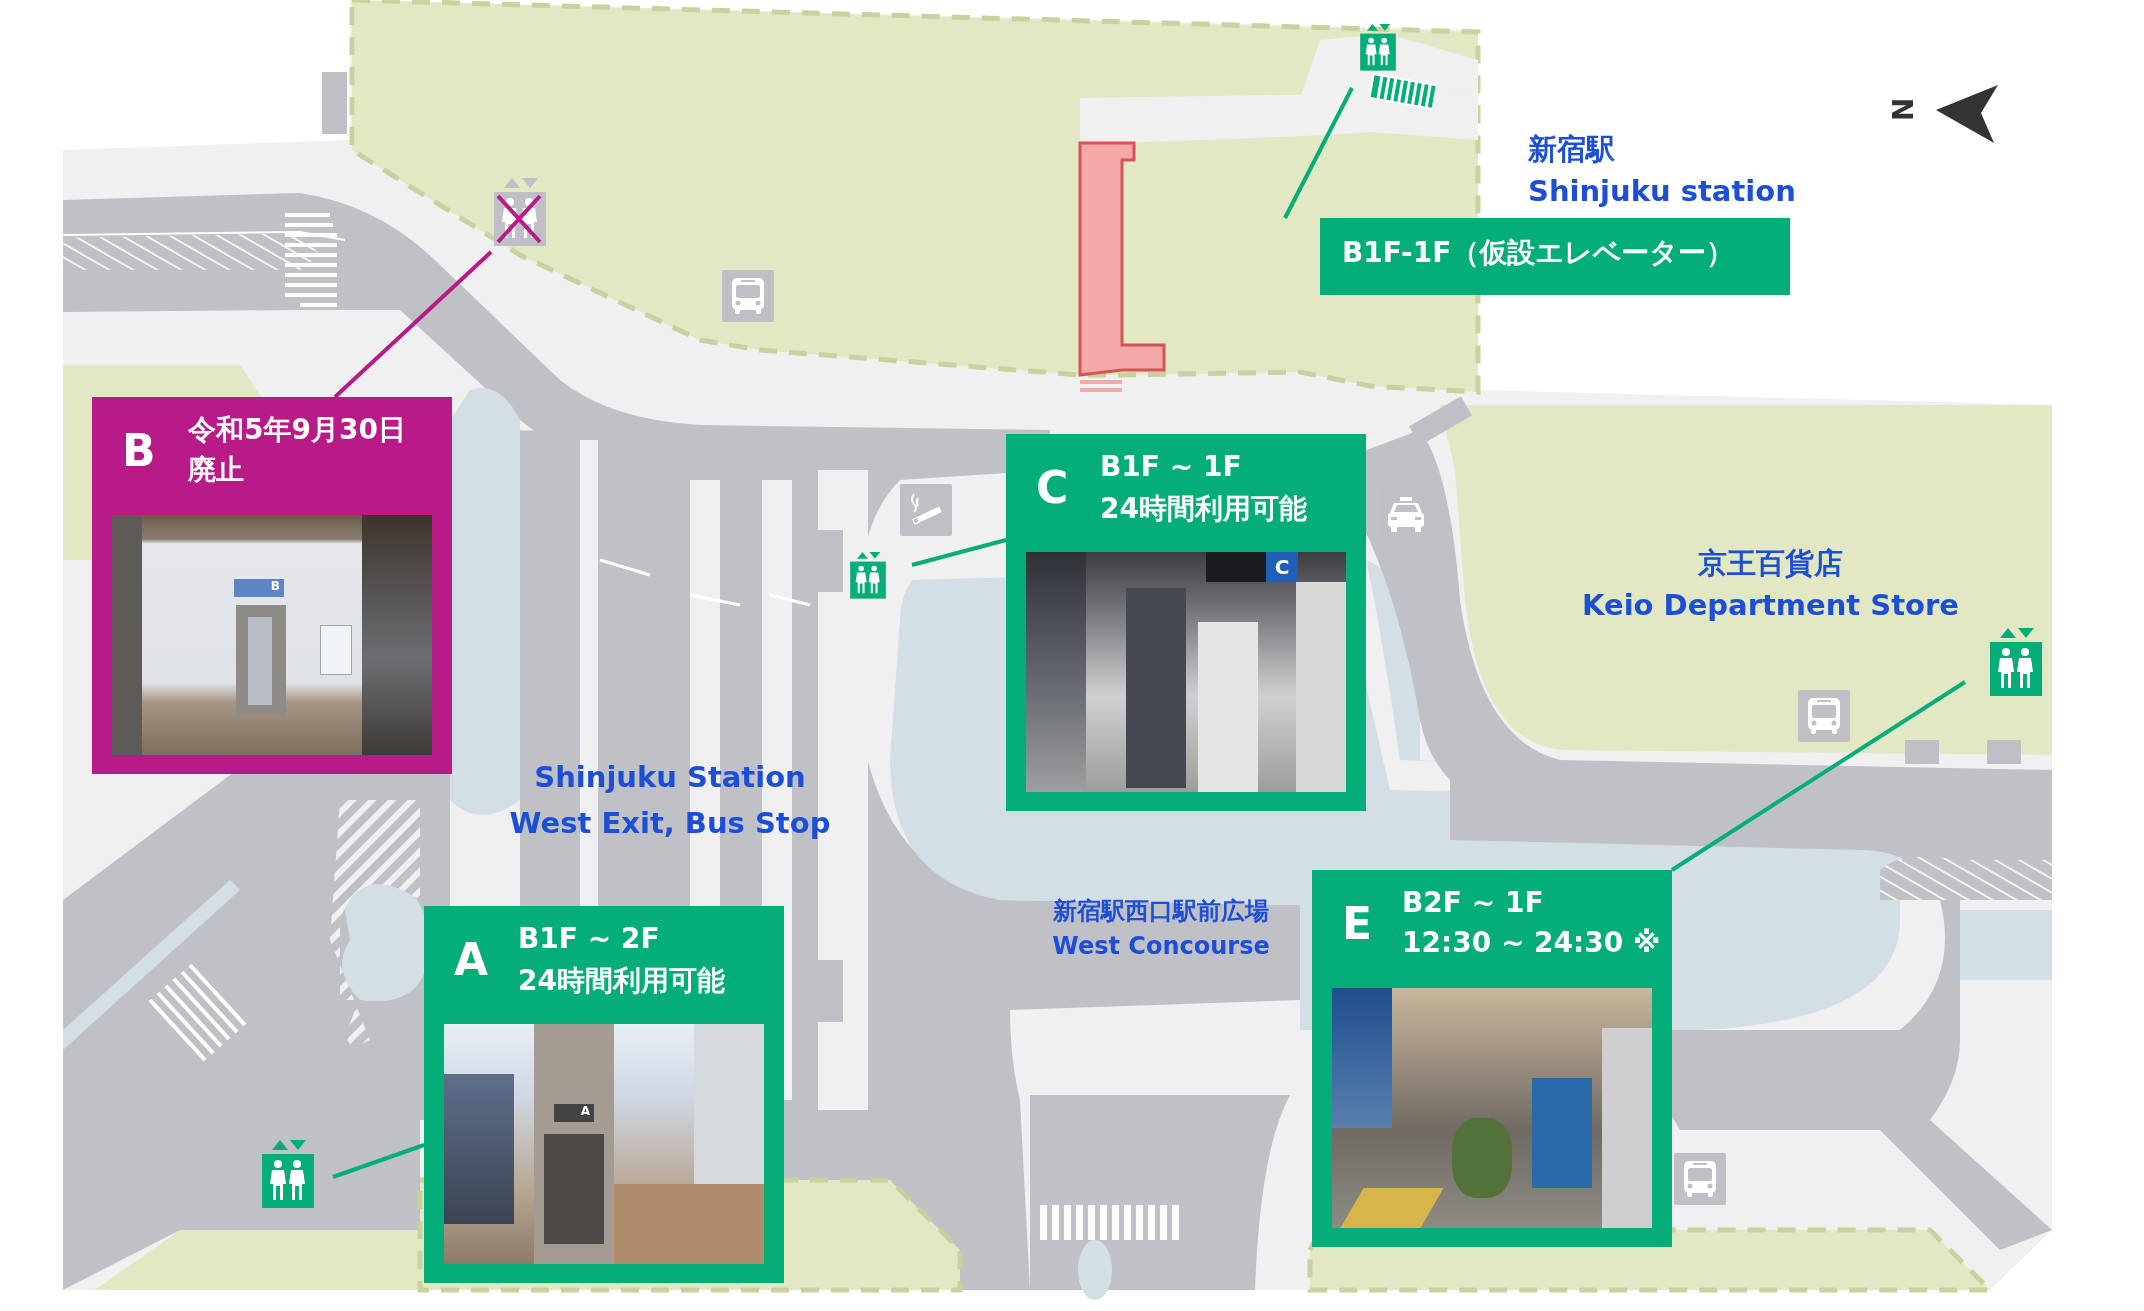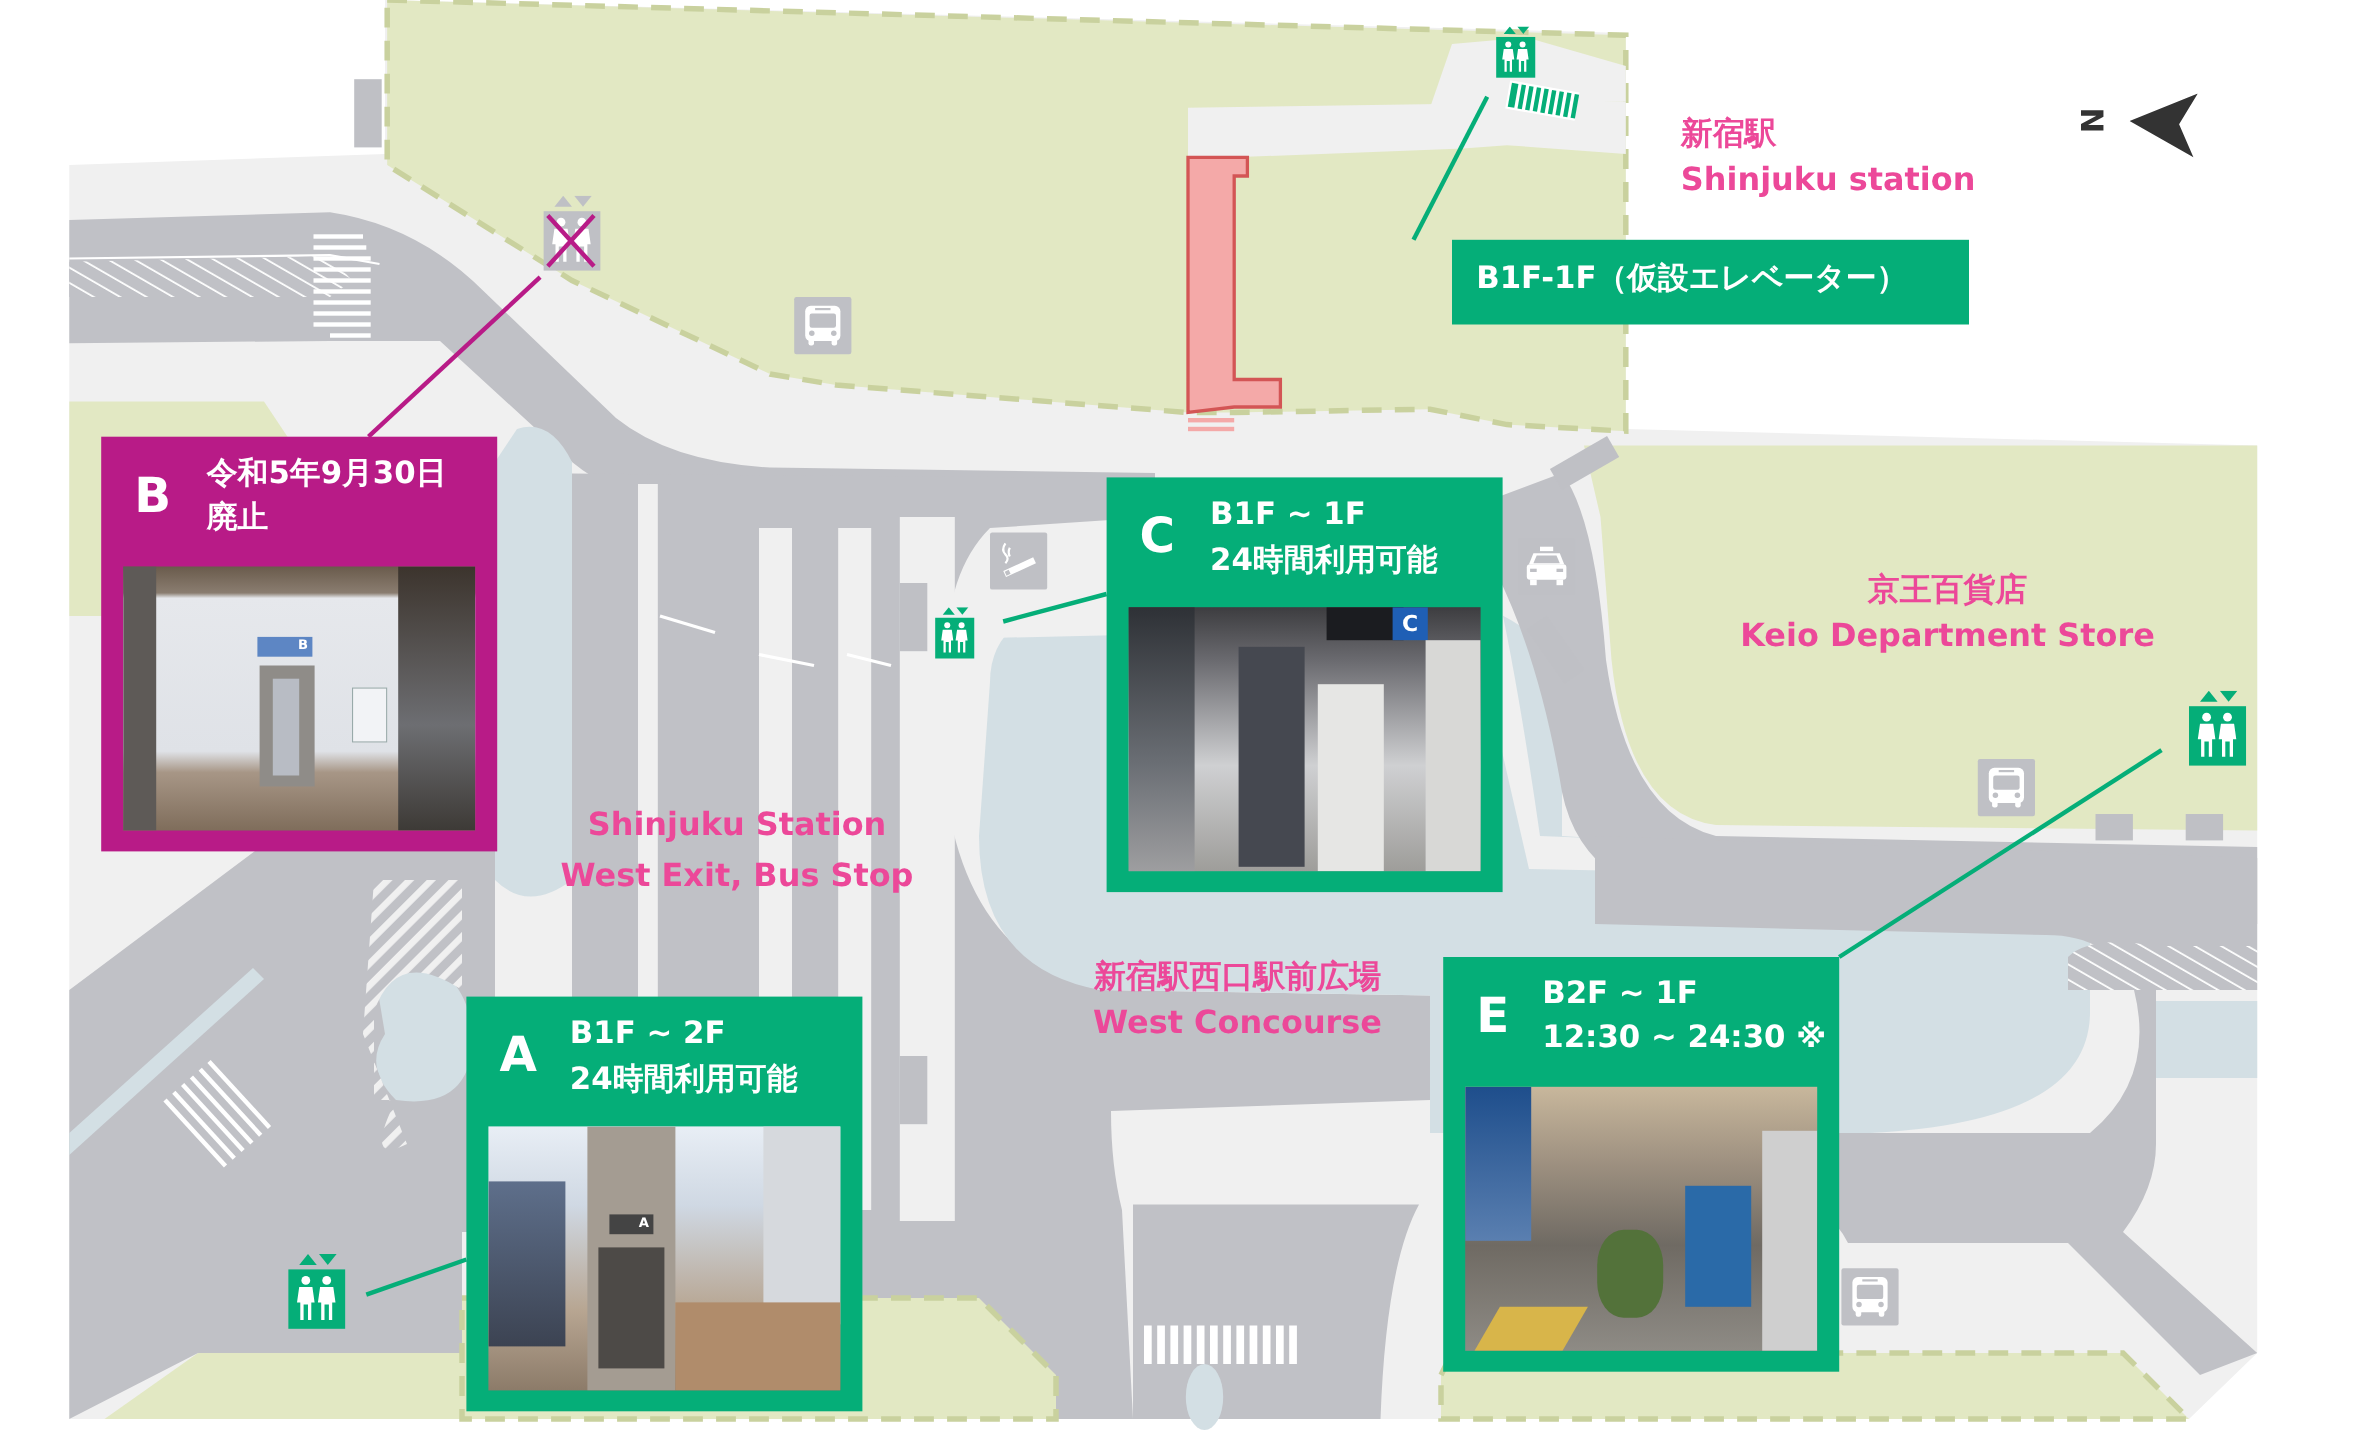--- a/index.html
+++ b/index.html
@@ -1,19 +1,19 @@
 <!DOCTYPE html>
 <html><head>
 <meta charset="utf-8">
 <style>
   html, body { margin:0; padding:0; background:#ffffff; }
   body { width:2144px; height:1311px; position:relative; overflow:hidden; font-family:"DejaVu Sans","Liberation Sans",sans-serif; }
   .abs { position:absolute; }
   .map-svg { position:absolute; left:0; top:0; }
-  .label-dark { color:#ec4899; font-weight:bold; text-align:center; line-height:1.45; }
+  .label-dark { color:#1d4ed8; font-weight:bold; text-align:center; line-height:1.45;margin-top:28px; }
   .callout { position:absolute; color:#fff; font-weight:bold; }
   .callout .letter { position:absolute; font-size:44px; font-family:"DejaVu Sans",sans-serif; }
   .callout .l1, .callout .l2 { position:absolute; font-size:28px; white-space:nowrap; }
   .photo { position:absolute; overflow:hidden; }
   .icon-box { position:absolute; border-radius:2px; }
 </style>
 </head>
 <body>
 
 <svg class="map-svg" width="2144" height="1311" viewBox="0 0 2144 1311">
@@ -298,21 +298,21 @@
 <div class="abs label-dark" style="left:1528px;top:100px;text-align:left;font-size:29px;">
   <div>新宿駅</div>
   <div>Shinjuku station</div>
 </div>
 
 <div class="abs label-dark" style="left:490px;top:726px;width:360px;font-size:29px;line-height:1.6;">
   <div>Shinjuku Station</div>
   <div>West Exit, Bus Stop</div>
 </div>
 
-<div class="abs label-dark" style="left:960px;top:866px;width:330px;font-size:29px;">
+<div class="abs label-dark" style="left:996px;top:866px;width:330px;font-size:24px;">
   <div>新宿駅西口駅前広場</div>
   <div>West Concourse</div>
 </div>
 
 <div class="abs label-dark" style="left:1582px;top:514px;text-align:center;font-size:29px;">
   <div>京王百貨店</div>
   <div>Keio Department Store</div>
 </div>
 
 <div class="callout" style="left:1320px;top:218px;width:470px;height:77px;background:#05ae78;">

